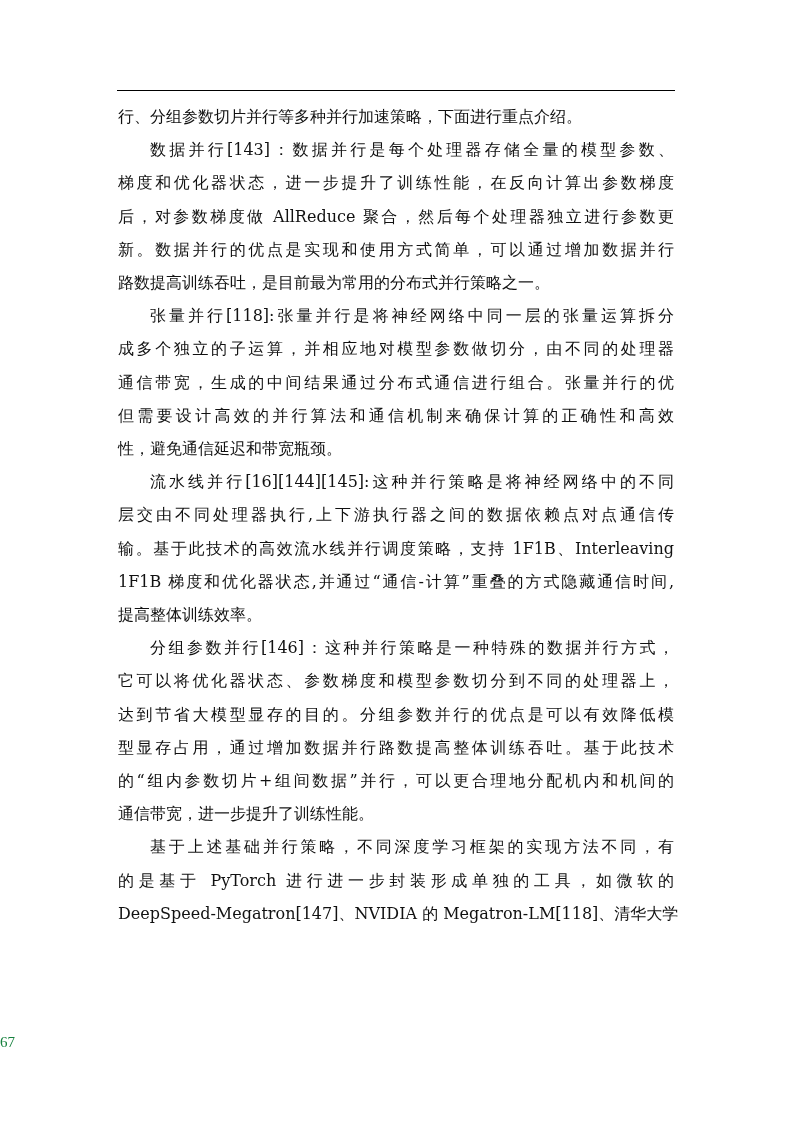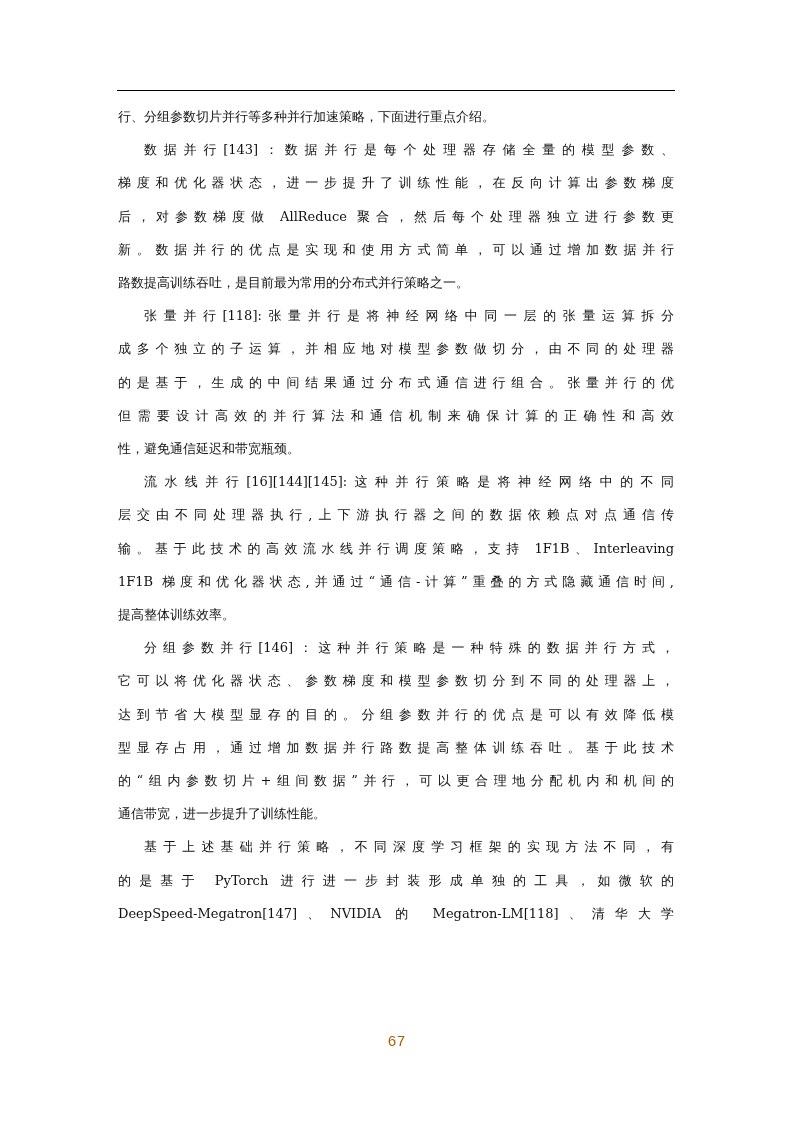--- a/index.html
+++ b/index.html
@@ -4,28 +4,28 @@
 <style>
   html, body { margin: 0; padding: 0; background: #ffffff; }
   body { width: 793px; height: 1122px; position: relative; overflow: hidden; }
   .header-rule {
     position: absolute; left: 117px; top: 90px; width: 558px; height: 0;
     border-top: 1.3px solid #000;
   }
   .content {
     position: absolute; left: 118px; top: 100px; width: 556px;
     font-family: "DejaVu Serif", "Liberation Serif", serif;
-    font-size: 13px; line-height: 33.2px; color: #111;
+    font-size: 16px; line-height: 33.2px; color: #111;
   }
   .para { margin: 0; text-align: justify; text-align-last: left; }
   .line { display: block; white-space: nowrap; text-align: justify; text-align-last: justify; }
   .line.last { text-align-last: left; }
   .page-number {
-    position: absolute; left: 0; width: 793px; top: 1034px; text-align: center;
-    font-family: Liberation Mono, monospace; font-size: 15px; color: #a16207;
+    position: absolute; left: 0; width: 793px; top: 1034px; text-align: left;
+    font-family: Liberation Serif, serif; font-size: 15px; color: #15803d;
   }
 </style>
 </head>
 <body>
 
 <div class="header-rule"></div>
 
 <div class="content" id="content">
     <div class="para">
       <span class="line last">行、分组参数切片并行等多种并行加速策略，下面进行重点介绍。</span>
@@ -33,21 +33,21 @@
     <div class="para">
       <span class="line" style="text-indent: 2em;">数据并行[143]：数据并行是每个处理器存储全量的模型参数、</span>
       <span class="line">梯度和优化器状态，进一步提升了训练性能，在反向计算出参数梯度</span>
       <span class="line">后，对参数梯度做 AllReduce 聚合，然后每个处理器独立进行参数更</span>
       <span class="line">新。数据并行的优点是实现和使用方式简单，可以通过增加数据并行</span>
       <span class="line last">路数提高训练吞吐，是目前最为常用的分布式并行策略之一。</span>
     </div>
     <div class="para">
       <span class="line" style="text-indent: 2em;">张量并行[118]:张量并行是将神经网络中同一层的张量运算拆分</span>
       <span class="line">成多个独立的子运算，并相应地对模型参数做切分，由不同的处理器</span>
-      <span class="line">的是基于，生成的中间结果通过分布式通信进行组合。张量并行的优</span>
+      <span class="line">通信带宽，生成的中间结果通过分布式通信进行组合。张量并行的优</span>
       <span class="line">但需要设计高效的并行算法和通信机制来确保计算的正确性和高效</span>
       <span class="line last">性，避免通信延迟和带宽瓶颈。</span>
     </div>
     <div class="para">
       <span class="line" style="text-indent: 2em;">流水线并行[16][144][145]:这种并行策略是将神经网络中的不同</span>
       <span class="line">层交由不同处理器执行,上下游执行器之间的数据依赖点对点通信传</span>
       <span class="line">输。基于此技术的高效流水线并行调度策略，支持 1F1B、Interleaving</span>
       <span class="line">1F1B 梯度和优化器状态,并通过“通信-计算”重叠的方式隐藏通信时间,</span>
       <span class="line last">提高整体训练效率。</span>
     </div>

